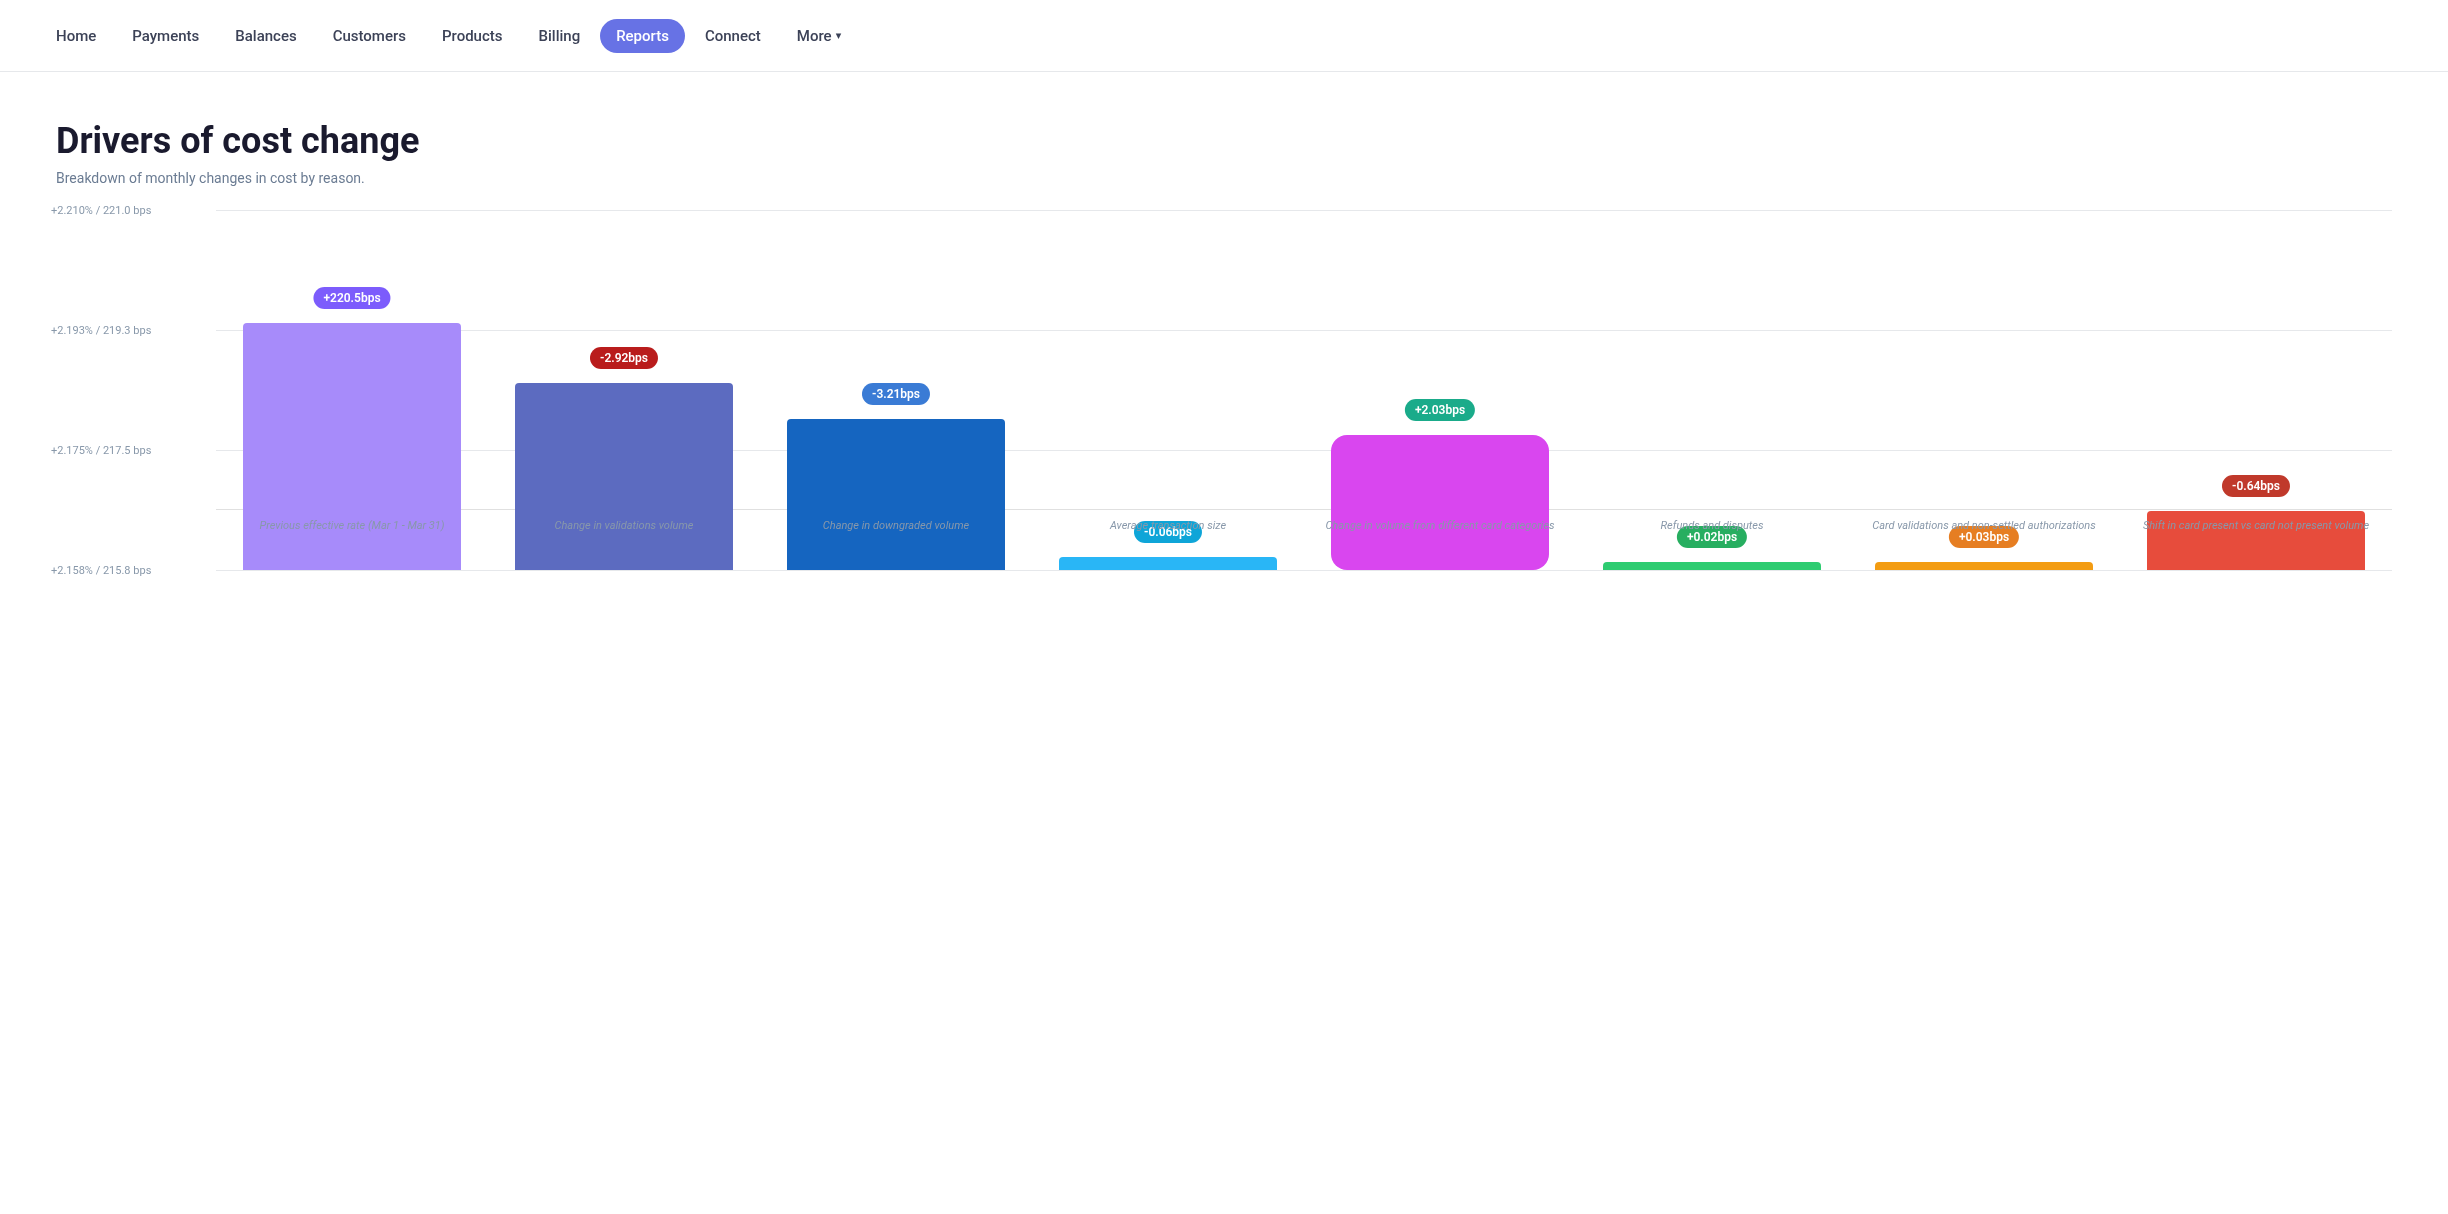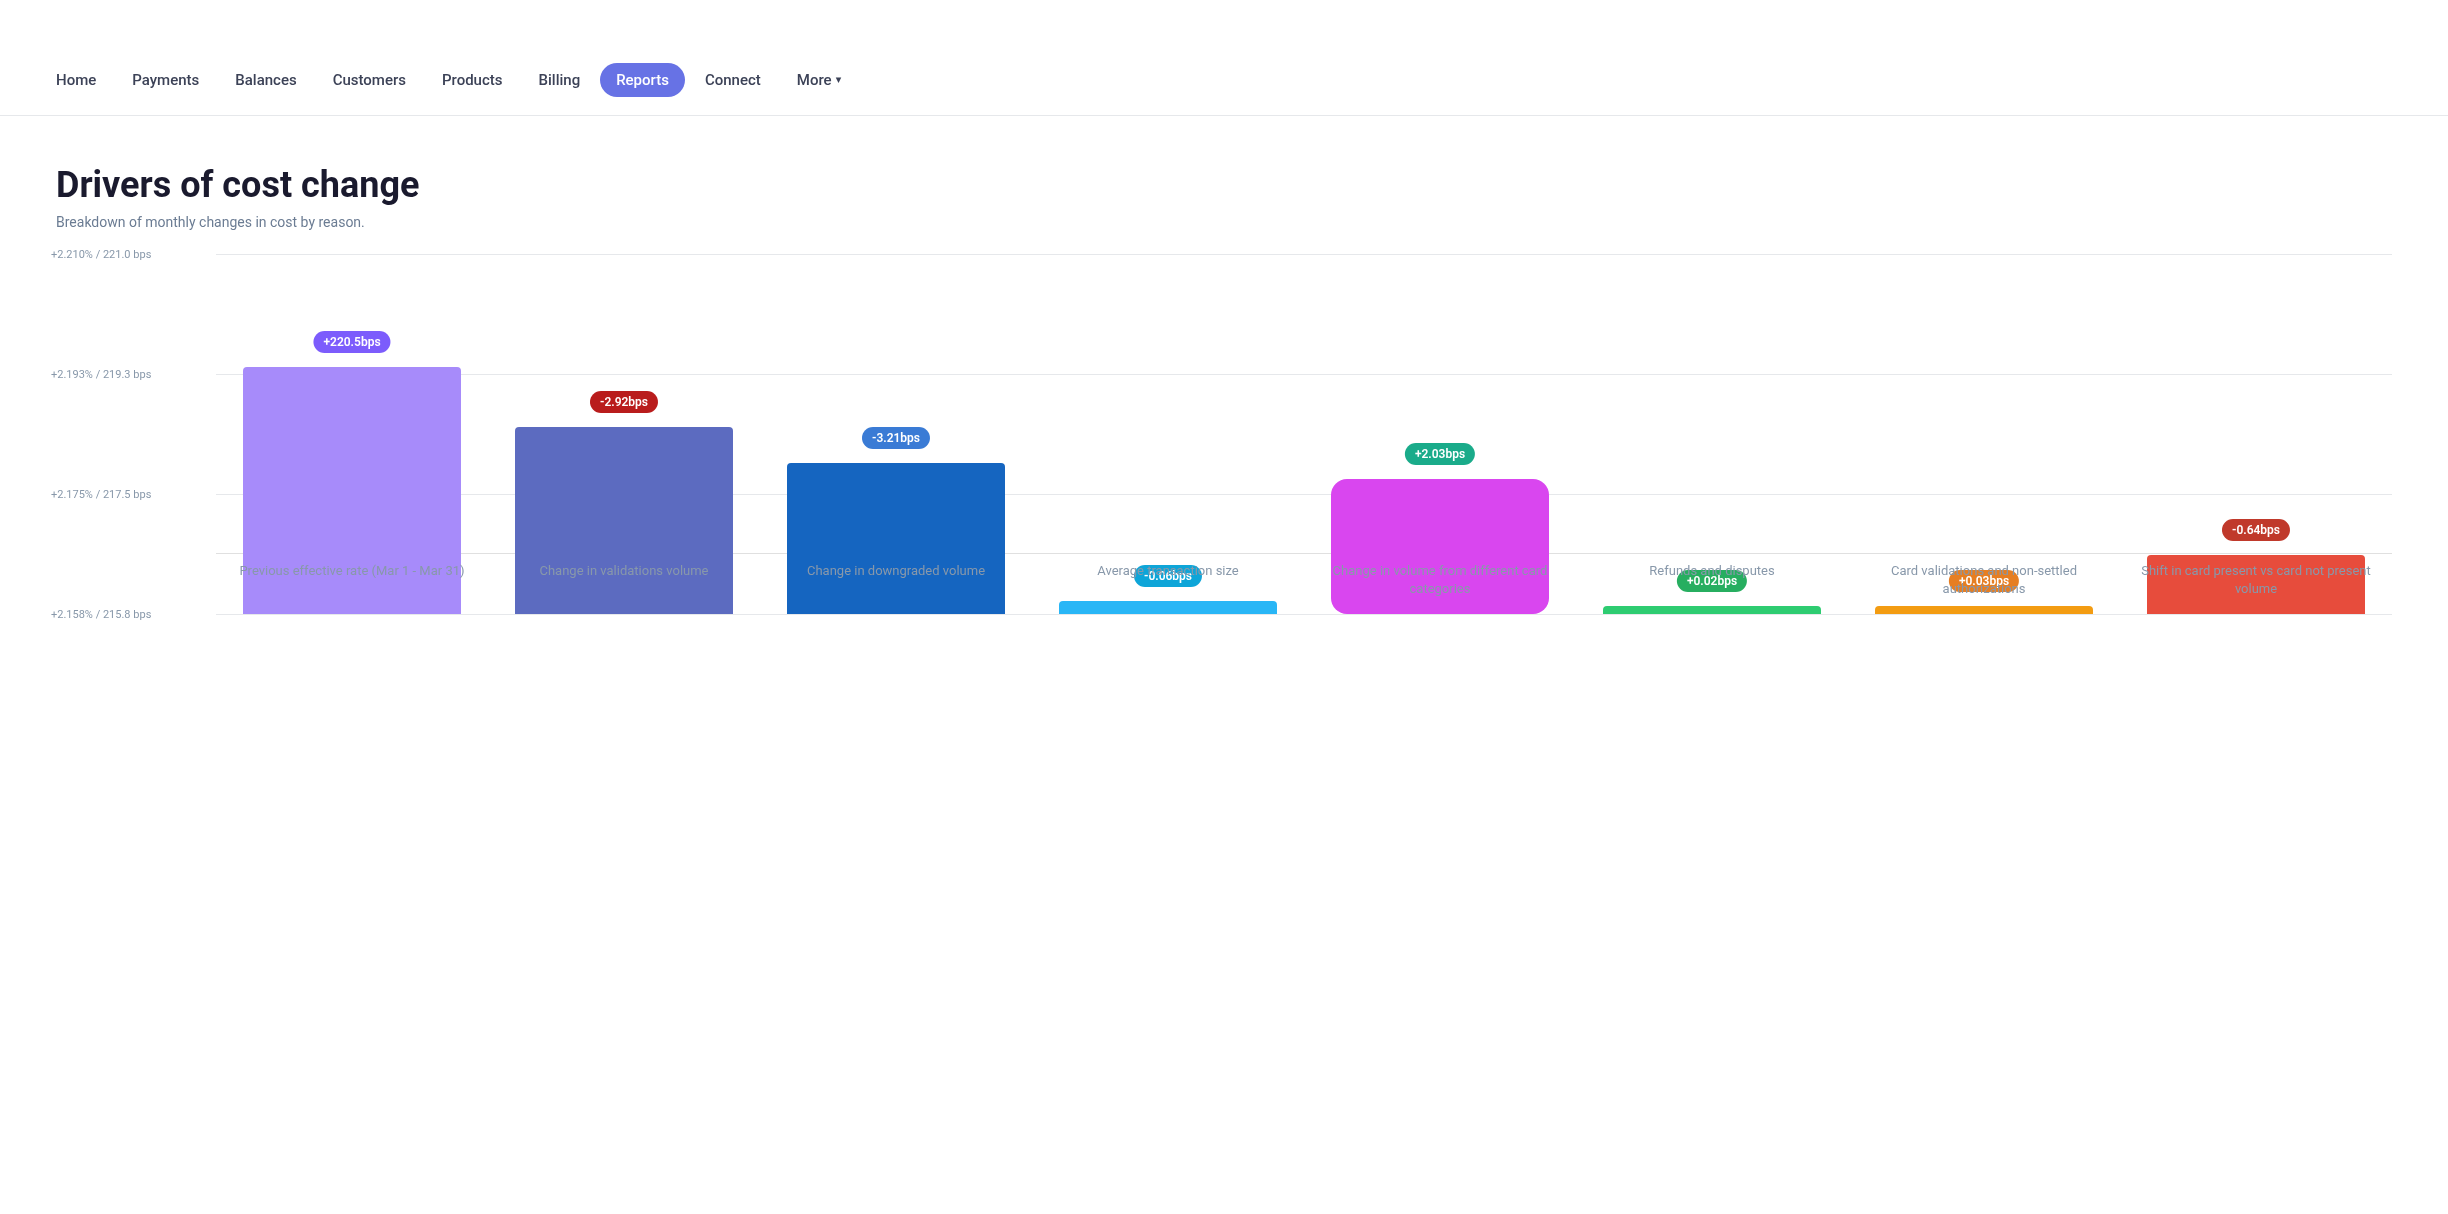--- a/index.html
+++ b/index.html
@@ -5,21 +5,20 @@
     * { box-sizing: border-box; margin: 0; padding: 0; }
     body { font-family: -apple-system, BlinkMacSystemFont, 'Segoe UI', Roboto, sans-serif; background: #fff; color: #1a1a2e; }
 
     
     nav {
       display: flex;
       align-items: center;
       padding: 0 40px;
       height: 72px;
       border-bottom: 1px solid #e6e8eb;
-      margin-top: 44px;
     }
     .nav-item {
       padding: 8px 16px;
       font-size: 15px;
       color: #3c4257;
       cursor: pointer;
       border-radius: 20px;
       font-weight: 500;
       display: flex;
       align-items: center;
@@ -143,24 +142,25 @@
       display: flex;
       height: 100px;
     }
 
     .x-label {
       flex: 1;
       display: flex;
       align-items: flex-start;
       justify-content: center;
       text-align: center;
-      font-size: 13px;
+      font-size: 11px;
       color: #8898aa;
       padding: 8px 4px 0;
       line-height: 1.4;
+      font-style: italic;
     }
 
     
     .axis-line {
       position: absolute;
       left: 160px;
       right: 0;
       height: 1px;
       background: #e0e0e0;
     }

